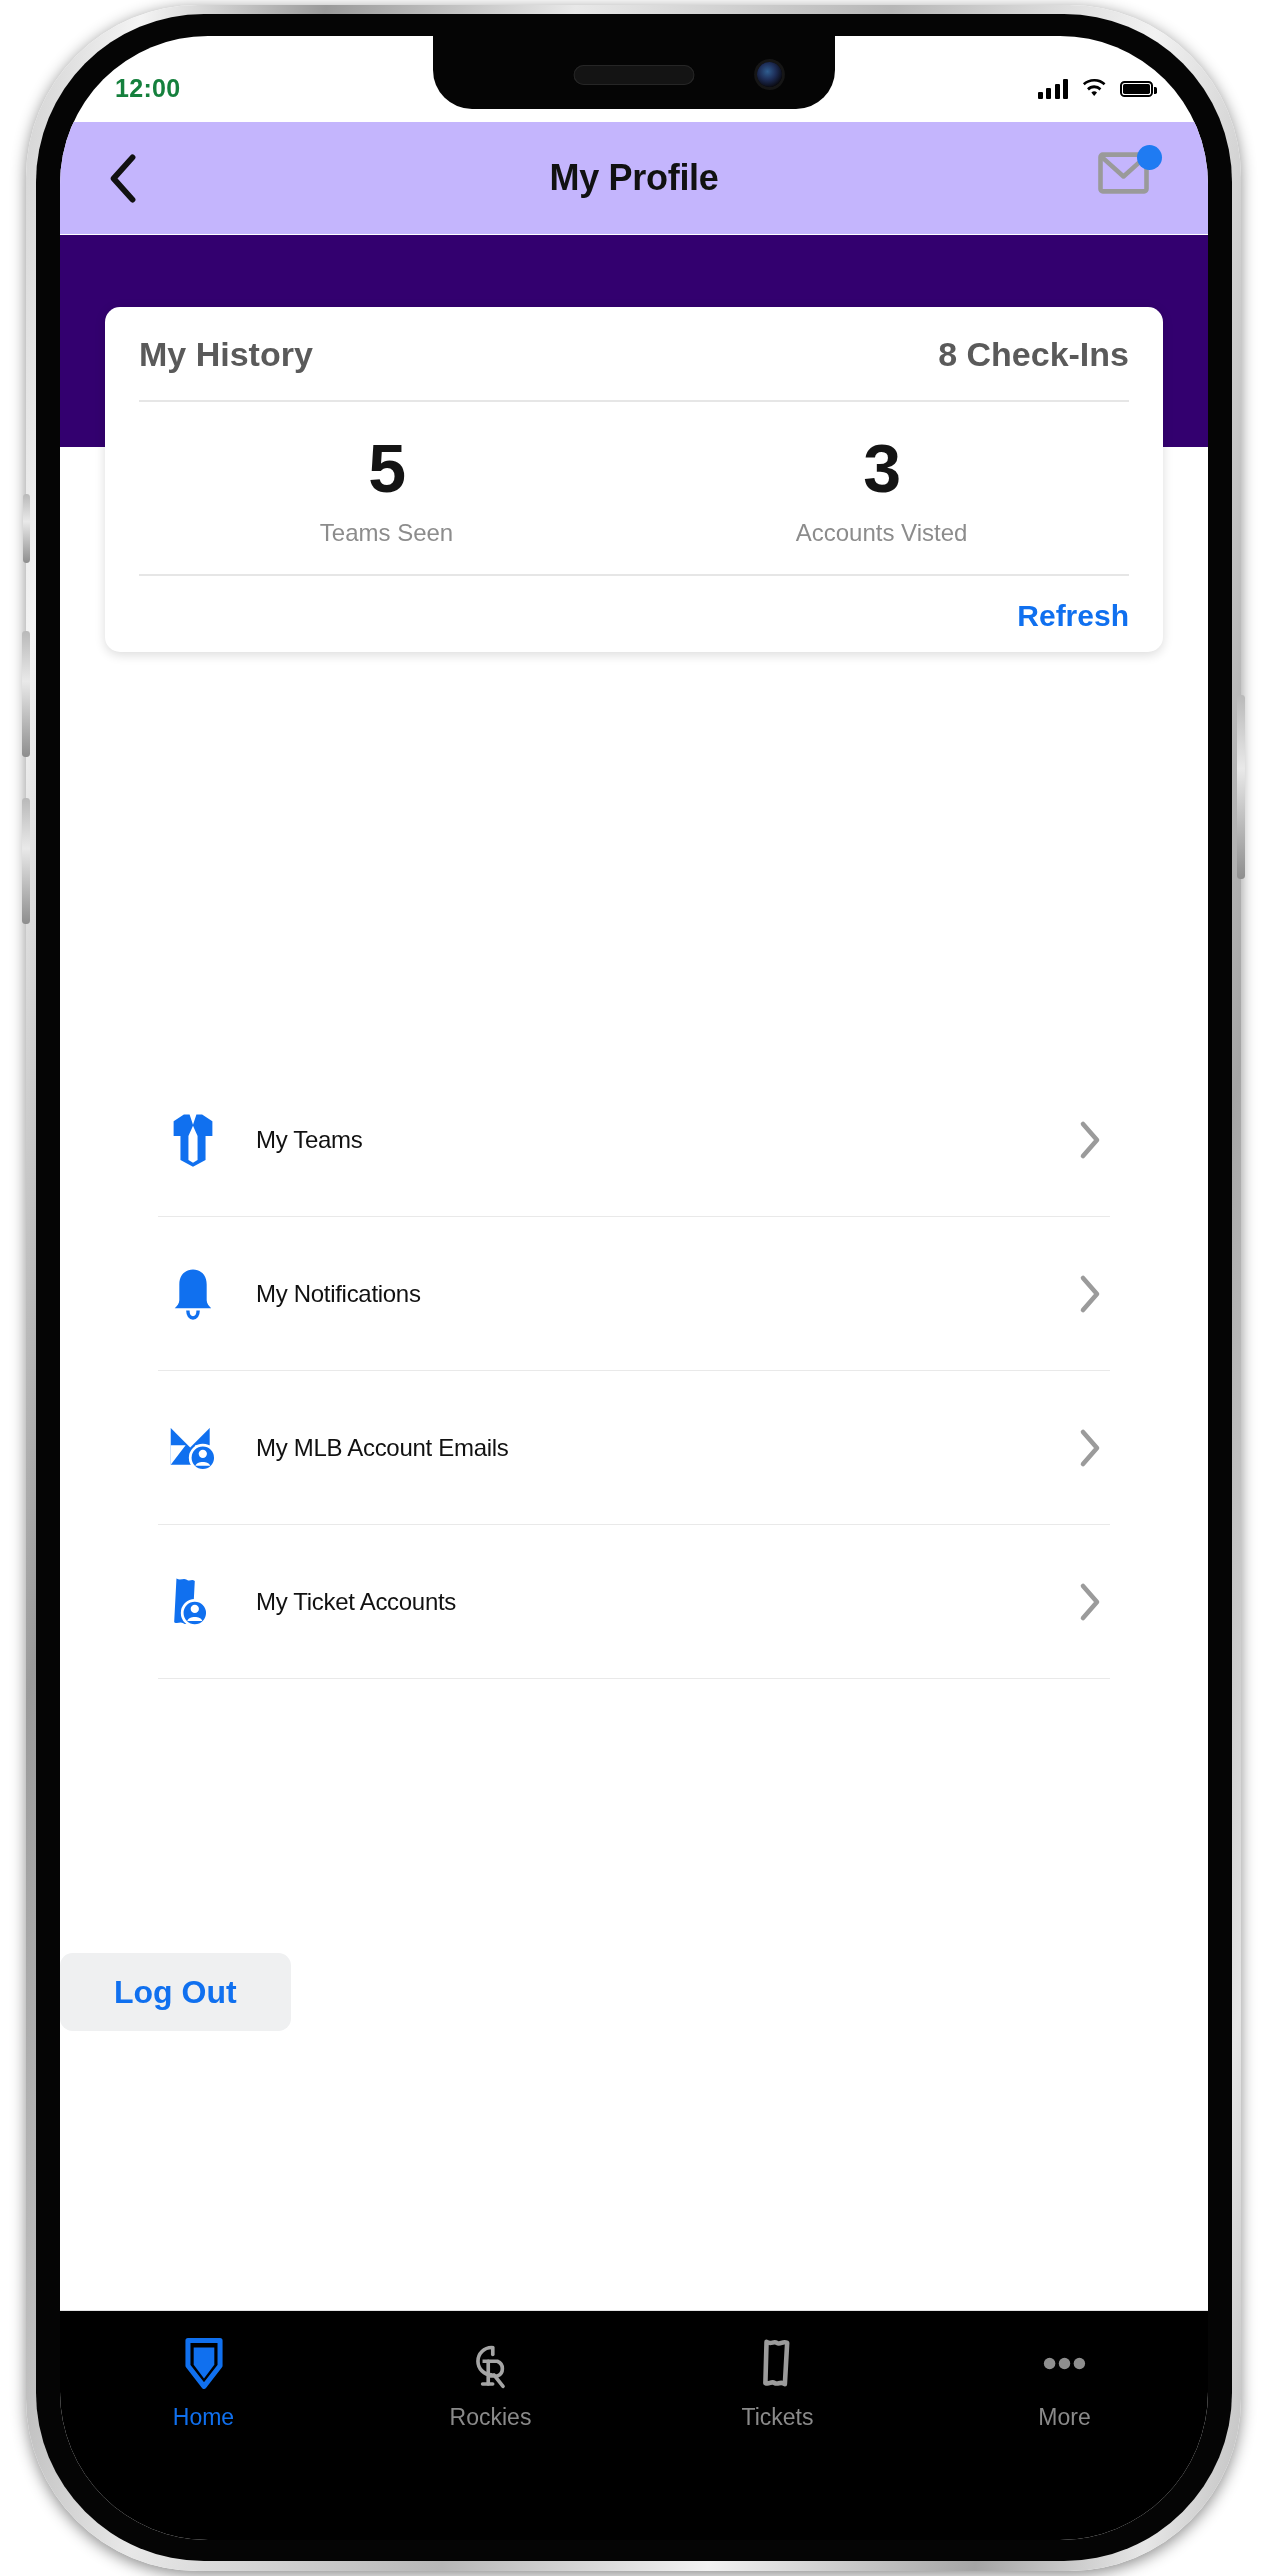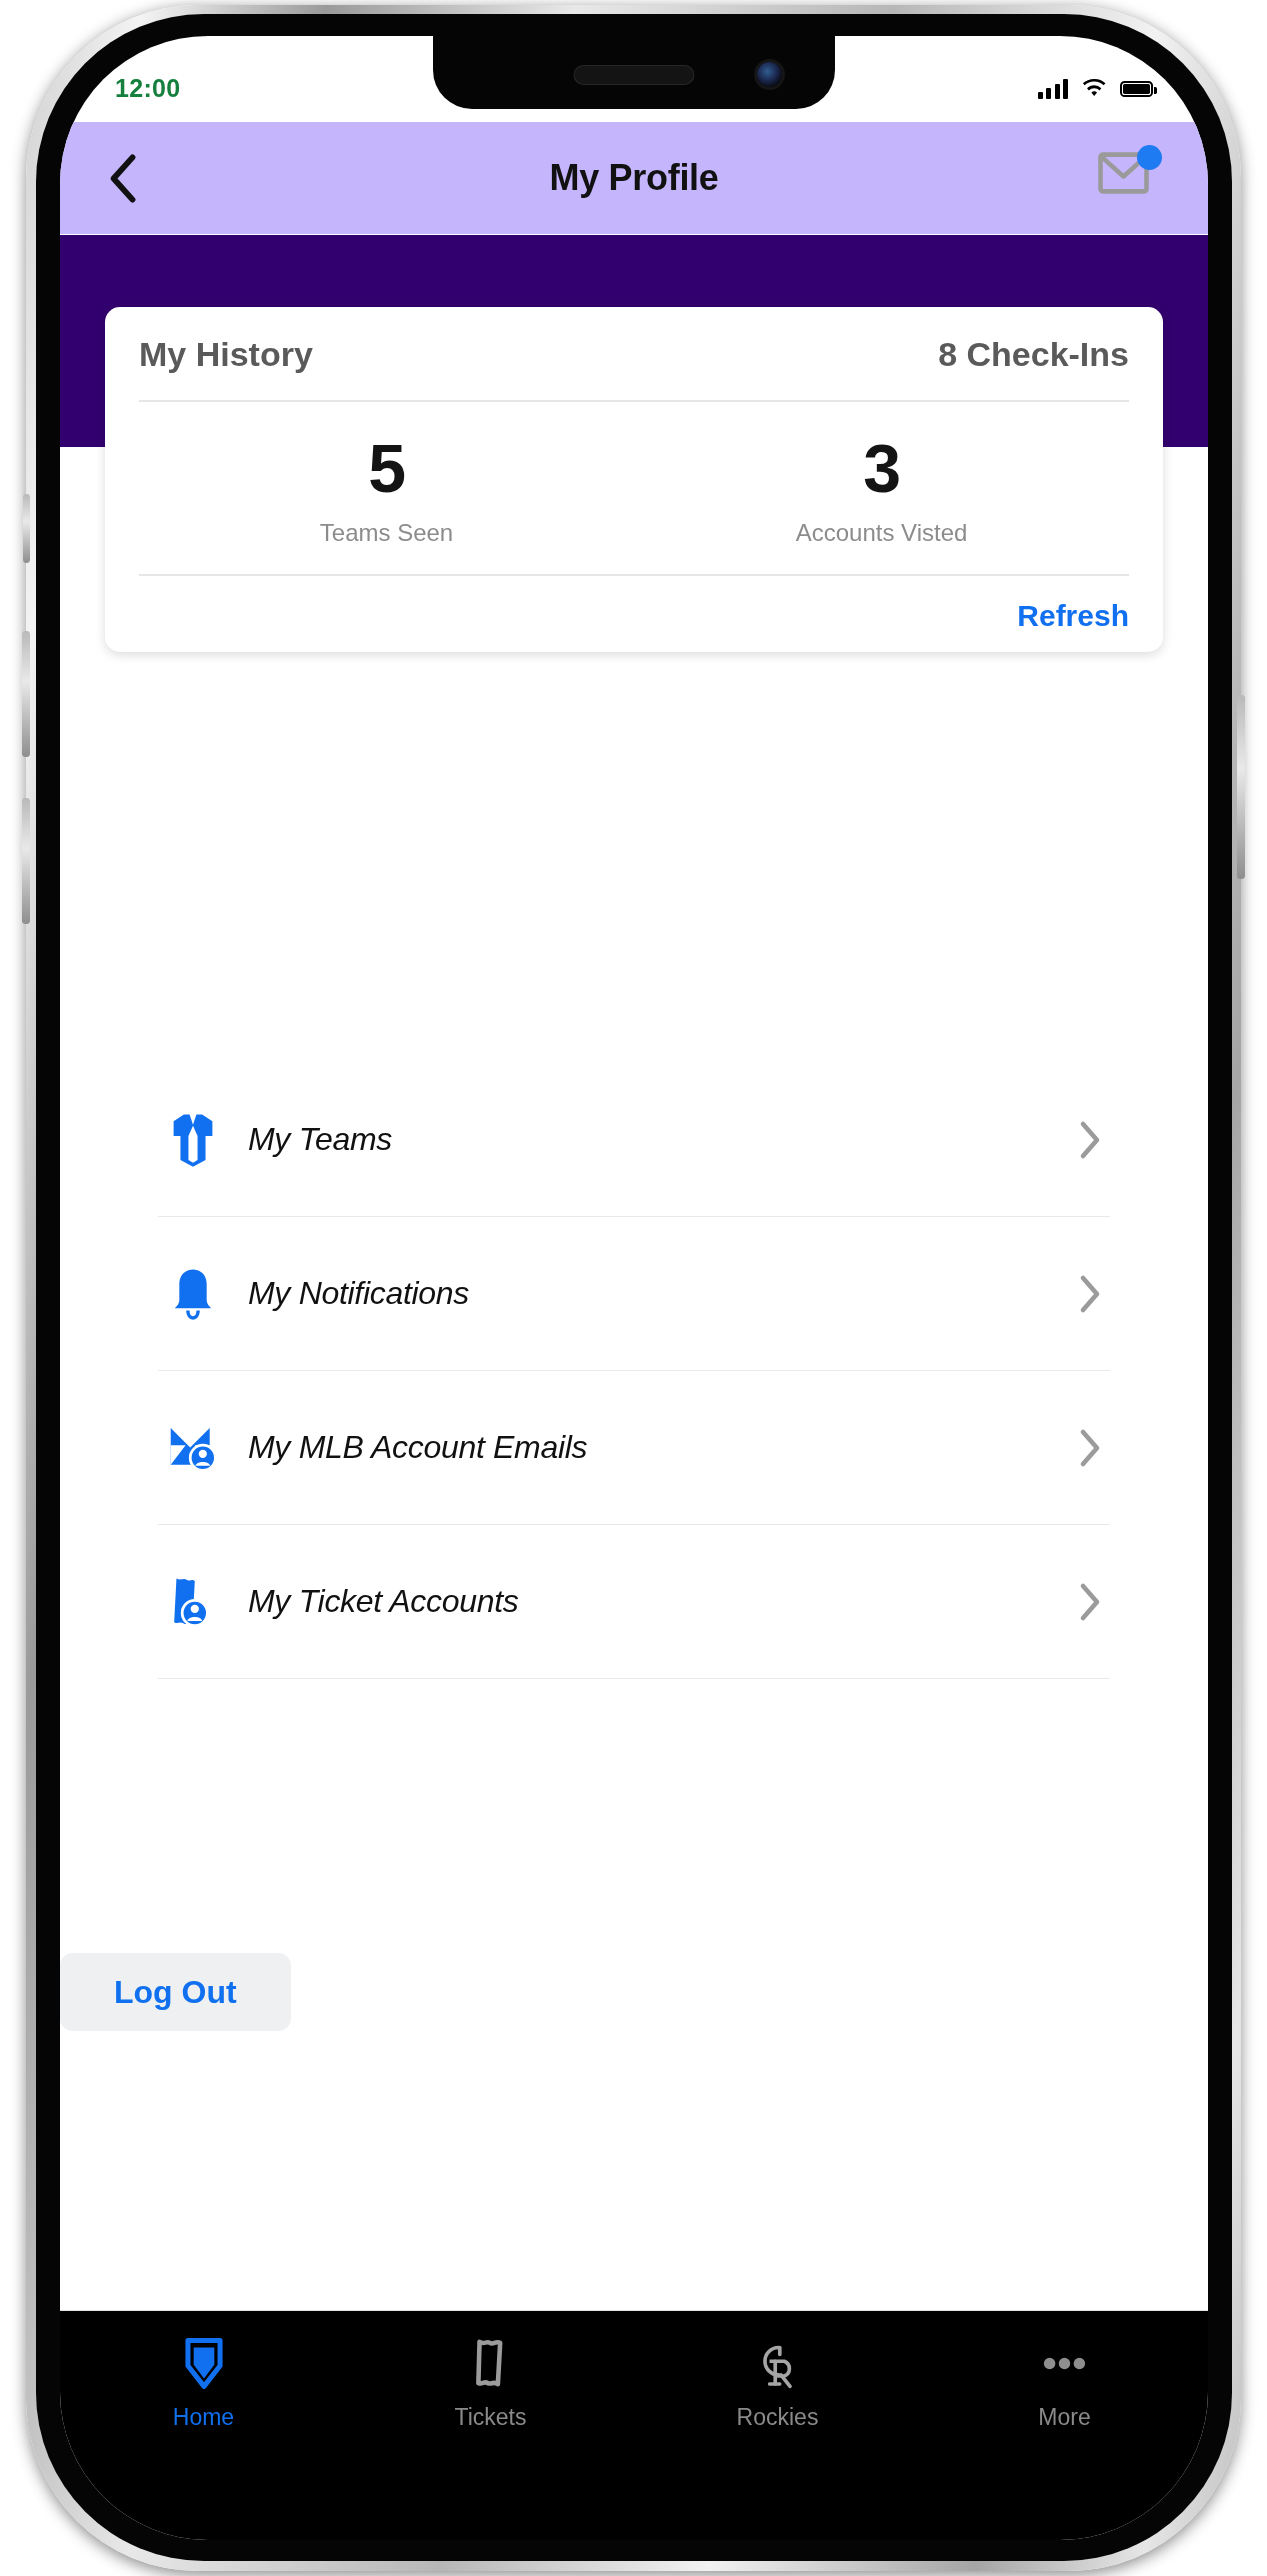--- a/index.html
+++ b/index.html
@@ -128,21 +128,21 @@
 
   
   #menu-list { position: absolute; left: 0; top: 1027px; width: 100%; }
   .menu-row {
     display: flex; align-items: center; height: 154px;
     margin: 0 98px 0 98px; border-bottom: 1.7px solid #e9e9e9;
     cursor: pointer;
   }
   .menu-row:first-child { border-top: 0; }
   .menu-icon { width: 69px; height: 69px; display:flex; align-items:center; justify-content:center; flex:0 0 69px; }
-  .menu-label { font-size: 32px; color: #111; margin-left: 21px; letter-spacing: -0.3px; font-style: italic; }
+  .menu-label { font-size: 24px; color: #111; margin-left: 29px; letter-spacing: -0.3px; }
   .menu-chevron { margin-left: auto; width: 40px; height: 40px; }
 
   
   #logout-wrap { position: absolute; left: 0; top: 1917px; width: 100%; display:flex; }
   #logout-btn {
     background: #eff0f1; border-radius: 12.6px; border: 0;
     padding: 20.7px 54px; font-size: 32px; font-weight: 700;
     color: #1070ef; font-family: "Liberation Sans", sans-serif; cursor: pointer;
   }
 
@@ -318,44 +318,44 @@
           <svg width="44" height="55" viewBox="0 0 38 48">
             <path d="M5 4 H33 V26 L19 44 L5 26 Z" fill="none" stroke="#1070ef" stroke-width="4.4" stroke-linejoin="round"></path>
             <path d="M10 10 H28 V25 L19 37 L10 25 Z" fill="#1070ef"></path>
           </svg>
         </div>
         <div class="tab-label">Home</div>
       </div>
 
       <div class="tab">
         <div class="tab-icon">
-          <svg width="44" height="55" viewBox="0 0 38 48">
-            <path d="M9 5 C13 8 15 4 18 6 C21 8 23 4 27 6 L25 42 C21 39 19 43 16 41
-                     C13 39 11 43 8 41 Z" fill="none" stroke="#9b9b9b" stroke-width="4" stroke-linejoin="round"></path>
-          </svg>
-        </div>
-        <div class="tab-label">Tickets</div>
-      </div>
-
-      <div class="tab">
-        <div class="tab-icon">
           <svg width="57" height="57" viewBox="0 0 50 50">
             <path d="M26 11 A12 12 0 1 0 26 35" fill="none" stroke="#a5a5a5" stroke-width="3.2" stroke-linecap="round"></path>
             <path d="M27 11 L27 17" fill="none" stroke="#a5a5a5" stroke-width="3.2" stroke-linecap="round"></path>
             <path d="M18 23 H31 A7 7 0 0 1 31 36 H23" fill="none" stroke="#a5a5a5" stroke-width="3.2" stroke-linejoin="round"></path>
             <path d="M23 23 V43" fill="none" stroke="#a5a5a5" stroke-width="3.2" stroke-linecap="round"></path>
             <path d="M28 35 L36 45" fill="none" stroke="#a5a5a5" stroke-width="3.2" stroke-linecap="round"></path>
             <path d="M18 43 H27" fill="none" stroke="#a5a5a5" stroke-width="3" stroke-linecap="round"></path>
           </svg>
         </div>
         <div class="tab-label">Rockies</div>
       </div>
 
       <div class="tab">
         <div class="tab-icon">
+          <svg width="44" height="55" viewBox="0 0 38 48">
+            <path d="M9 5 C13 8 15 4 18 6 C21 8 23 4 27 6 L25 42 C21 39 19 43 16 41
+                     C13 39 11 43 8 41 Z" fill="none" stroke="#9b9b9b" stroke-width="4" stroke-linejoin="round"></path>
+          </svg>
+        </div>
+        <div class="tab-label">Tickets</div>
+      </div>
+
+      <div class="tab">
+        <div class="tab-icon">
           <svg width="55" height="55" viewBox="0 0 48 48">
             <circle cx="11" cy="24" r="5" fill="#8e8e8e"></circle>
             <circle cx="24" cy="24" r="5" fill="#8e8e8e"></circle>
             <circle cx="37" cy="24" r="5" fill="#8e8e8e"></circle>
           </svg>
         </div>
         <div class="tab-label">More</div>
       </div>
 
     </div>

